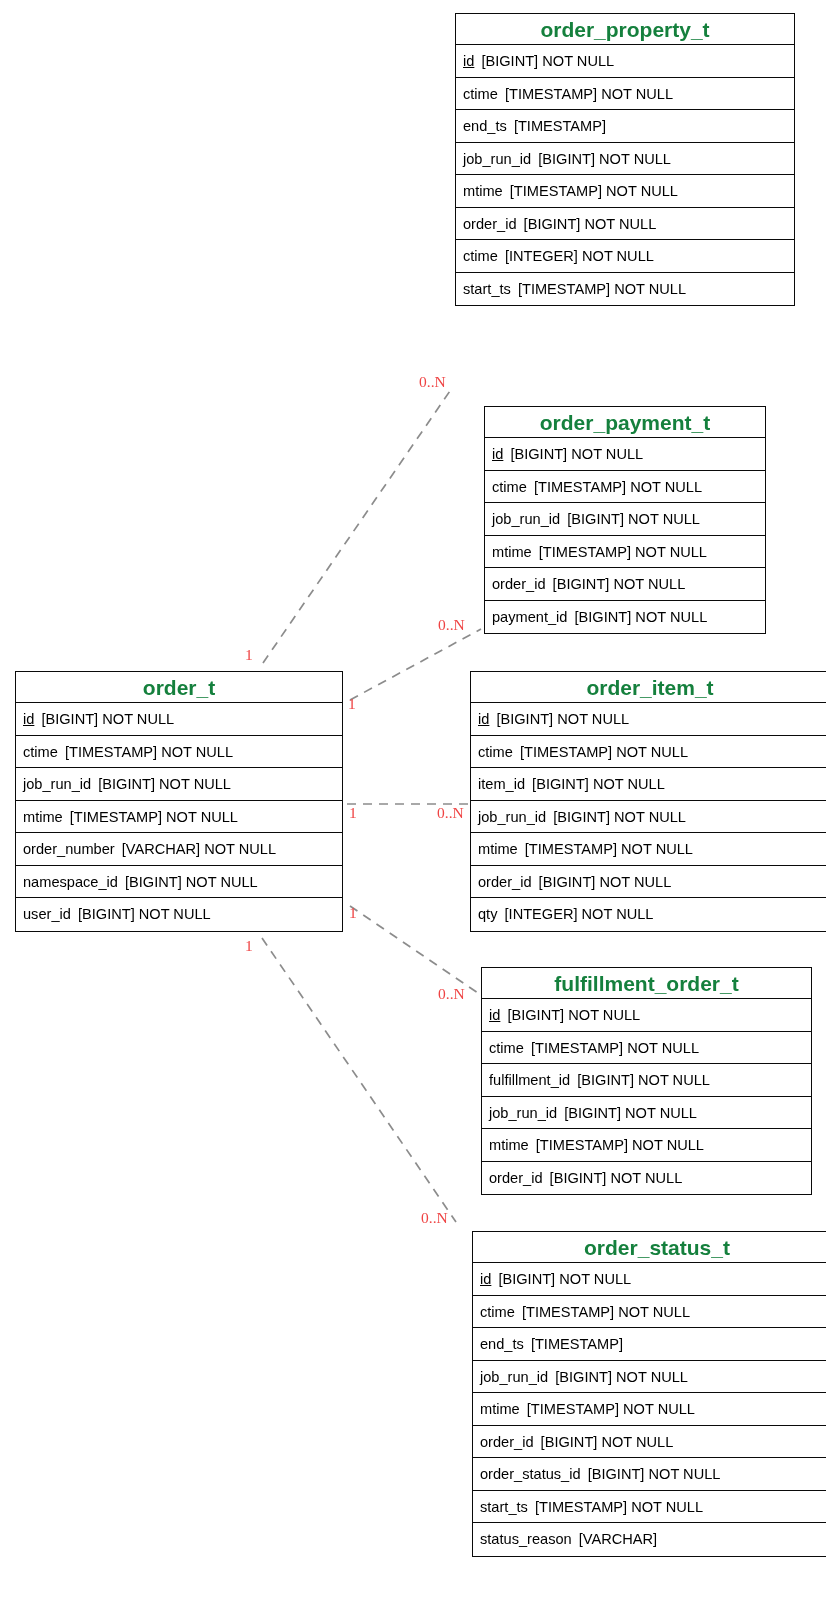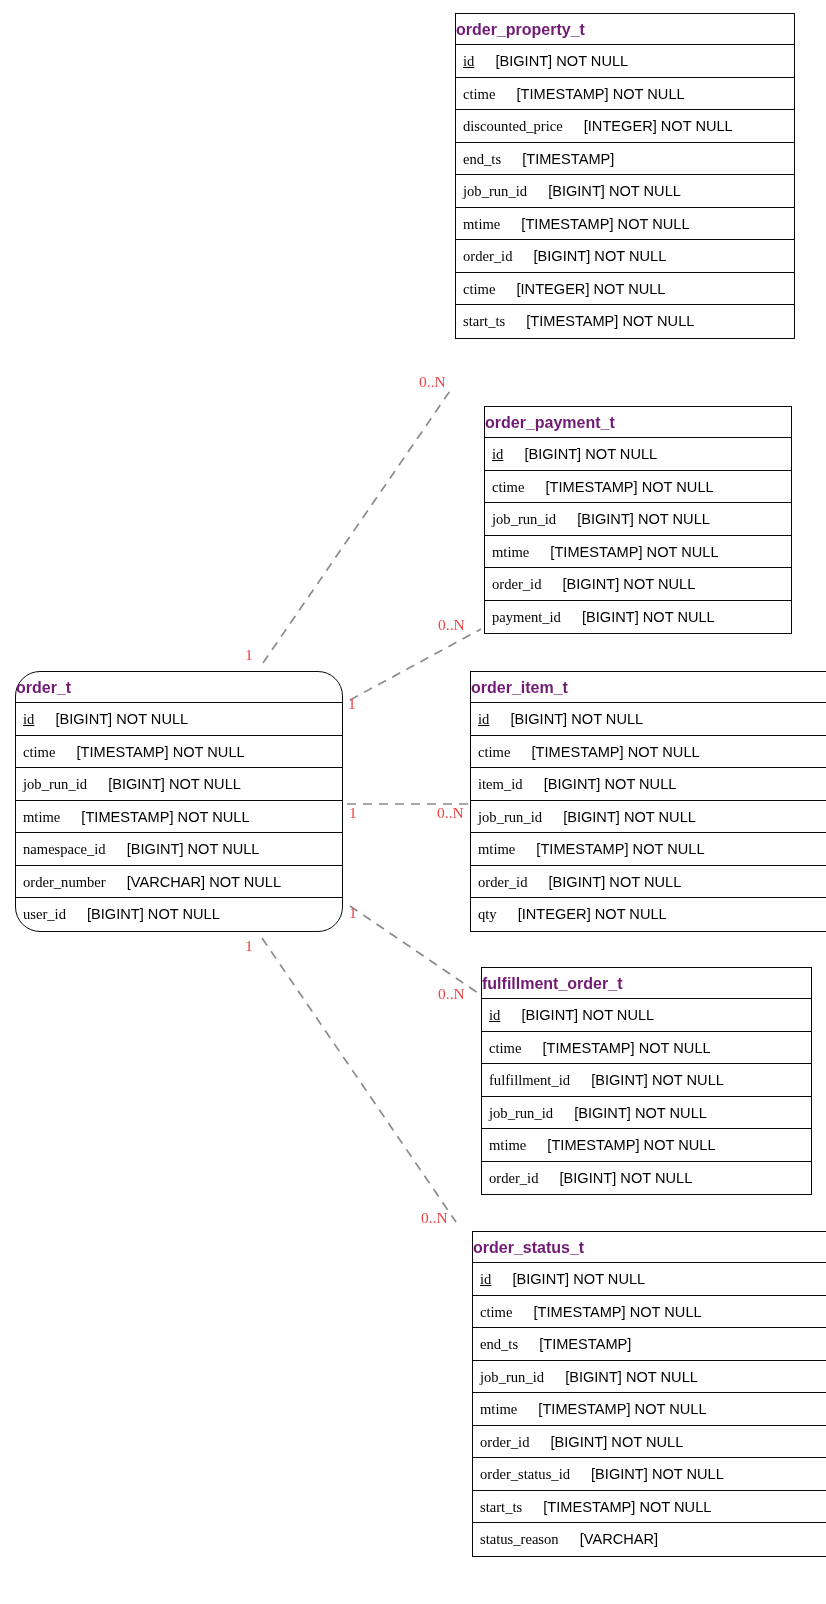--- a/index.html
+++ b/index.html
@@ -15,42 +15,43 @@
   .entity{
     position:absolute;
     border:1.6px solid #0a0a0a;
     background:#ffffff;
     box-sizing:border-box;
     z-index:5;
   }
   .entity .ent-title{
     height:31px;
     line-height:31px;
+    text-align:center;
     font-weight:bold;
-    font-size:16px;
-    color:#701a75;
+    font-size:21px;
+    color:#15803d;
     border-bottom:1.6px solid #0a0a0a;
     box-sizing:border-box;
     white-space:nowrap;
     overflow:hidden;
   }
   .entity .attr{
     height:32.5px;
     line-height:32.5px;
     font-size:14.6px;
     color:#000;
     padding-left:7px;
     border-bottom:1.2px solid #0a0a0a;
     box-sizing:border-box;
     white-space:nowrap;
     overflow:hidden;
   }
   .entity .attr:last-child{border-bottom:none;}
   .entity .attr .pk{text-decoration:underline;}
-  .entity .attr .nm{margin-right:17px;font-family:Liberation Serif, serif;}
+  .entity .attr .nm{margin-right:3px;}
 
   
   .card-label{
     position:absolute;
     font-family:"Liberation Serif", serif;
     font-size:15.5px;
     color:#ef4444;
     white-space:nowrap;
     z-index:6;
     line-height:1;
@@ -67,47 +68,46 @@
     <line x1="350" y1="700" x2="481" y2="629" stroke="#8c8c8c" stroke-width="1.7" stroke-dasharray="9,7"></line>
     <line x1="347" y1="804" x2="468" y2="804" stroke="#8c8c8c" stroke-width="1.7" stroke-dasharray="9,7"></line>
     <line x1="350" y1="906" x2="478" y2="993" stroke="#8c8c8c" stroke-width="1.7" stroke-dasharray="9,7"></line>
     <line x1="262" y1="938" x2="456" y2="1222" stroke="#8c8c8c" stroke-width="1.7" stroke-dasharray="9,7"></line>
   </svg>
 
   <div class="entity" style="left:455px;top:13px;width:340px;">
     <div class="ent-title">order_property_t</div>
     <div class="attr"><span class="nm pk">id</span> <span>[BIGINT]</span> <span>NOT NULL</span></div>
     <div class="attr"><span class="nm">ctime</span> <span>[TIMESTAMP]</span> <span>NOT NULL</span></div>
-    <div class="attr"><span class="nm">discounted_price</span> <span>[INTEGER]</span> <span>NOT NULL</span></div>
     <div class="attr"><span class="nm">end_ts</span> <span>[TIMESTAMP]</span> <span></span></div>
     <div class="attr"><span class="nm">job_run_id</span> <span>[BIGINT]</span> <span>NOT NULL</span></div>
     <div class="attr"><span class="nm">mtime</span> <span>[TIMESTAMP]</span> <span>NOT NULL</span></div>
     <div class="attr"><span class="nm">order_id</span> <span>[BIGINT]</span> <span>NOT NULL</span></div>
     <div class="attr"><span class="nm">ctime</span> <span>[INTEGER]</span> <span>NOT NULL</span></div>
     <div class="attr"><span class="nm">start_ts</span> <span>[TIMESTAMP]</span> <span>NOT NULL</span></div>
   </div>
 
-  <div class="entity" style="left:484px;top:406px;width:308px;">
+  <div class="entity" style="left:484px;top:406px;width:282px;">
     <div class="ent-title">order_payment_t</div>
     <div class="attr"><span class="nm pk">id</span> <span>[BIGINT]</span> <span>NOT NULL</span></div>
     <div class="attr"><span class="nm">ctime</span> <span>[TIMESTAMP]</span> <span>NOT NULL</span></div>
     <div class="attr"><span class="nm">job_run_id</span> <span>[BIGINT]</span> <span>NOT NULL</span></div>
     <div class="attr"><span class="nm">mtime</span> <span>[TIMESTAMP]</span> <span>NOT NULL</span></div>
     <div class="attr"><span class="nm">order_id</span> <span>[BIGINT]</span> <span>NOT NULL</span></div>
     <div class="attr"><span class="nm">payment_id</span> <span>[BIGINT]</span> <span>NOT NULL</span></div>
   </div>
 
-  <div class="entity" style="left:15px;top:671px;width:328px;border-radius:25px;">
+  <div class="entity" style="left:15px;top:671px;width:328px;">
     <div class="ent-title">order_t</div>
     <div class="attr"><span class="nm pk">id</span> <span>[BIGINT]</span> <span>NOT NULL</span></div>
     <div class="attr"><span class="nm">ctime</span> <span>[TIMESTAMP]</span> <span>NOT NULL</span></div>
     <div class="attr"><span class="nm">job_run_id</span> <span>[BIGINT]</span> <span>NOT NULL</span></div>
     <div class="attr"><span class="nm">mtime</span> <span>[TIMESTAMP]</span> <span>NOT NULL</span></div>
+    <div class="attr"><span class="nm">order_number</span> <span>[VARCHAR]</span> <span>NOT NULL</span></div>
     <div class="attr"><span class="nm">namespace_id</span> <span>[BIGINT]</span> <span>NOT NULL</span></div>
-    <div class="attr"><span class="nm">order_number</span> <span>[VARCHAR]</span> <span>NOT NULL</span></div>
     <div class="attr"><span class="nm">user_id</span> <span>[BIGINT]</span> <span>NOT NULL</span></div>
   </div>
 
   <div class="entity" style="left:470px;top:671px;width:360px;">
     <div class="ent-title">order_item_t</div>
     <div class="attr"><span class="nm pk">id</span> <span>[BIGINT]</span> <span>NOT NULL</span></div>
     <div class="attr"><span class="nm">ctime</span> <span>[TIMESTAMP]</span> <span>NOT NULL</span></div>
     <div class="attr"><span class="nm">item_id</span> <span>[BIGINT]</span> <span>NOT NULL</span></div>
     <div class="attr"><span class="nm">job_run_id</span> <span>[BIGINT]</span> <span>NOT NULL</span></div>
     <div class="attr"><span class="nm">mtime</span> <span>[TIMESTAMP]</span> <span>NOT NULL</span></div>

